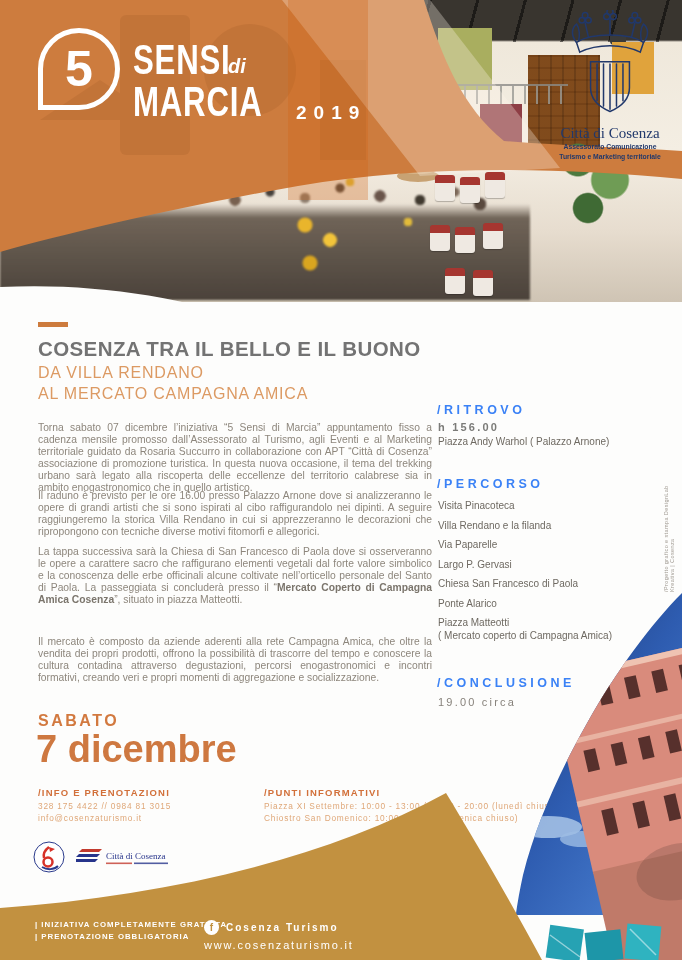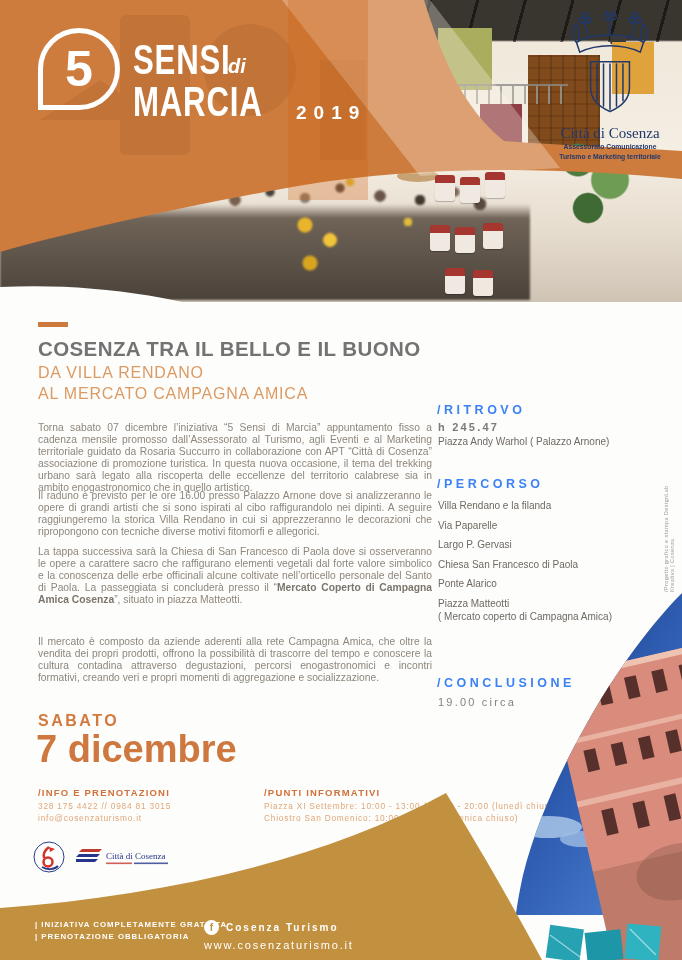--- a/index.html
+++ b/index.html
@@ -187,25 +187,26 @@
   <div class="abs h1">COSENZA TRA IL BELLO E IL BUONO</div>
   <div class="abs h2" style="top:364px">DA VILLA RENDANO</div>
   <div class="abs h2" style="top:385px">AL MERCATO CAMPAGNA AMICA</div>
 
   <div class="abs para" style="top:422px">Torna sabato 07 dicembre l’iniziativa  “5 Sensi di Marcia” appuntamento fisso a cadenza mensile  promosso dall’Assessorato al Turismo, agli Eventi e al Marketing territoriale guidato da Rosaria Succurro in collaborazione con APT “Città di Cosenza” associazione di promozione turistica. In questa nuova occasione, il tema del trekking urbano sarà legato alla riscoperta delle eccellenze del territorio calabrese sia in ambito enogastronomico che in quello artistico.</div>
   <div class="abs para" style="top:490px">Il raduno è previsto per le ore 16.00 presso Palazzo Arnone dove si analizzeranno  le opere di grandi artisti che si sono ispirati al cibo raffigurandolo nei dipinti. A seguire raggiungeremo la storica Villa Rendano in cui si apprezzeranno le decorazioni che ripropongono con tecniche diverse motivi fitomorfi e allegorici.</div>
   <div class="abs para" style="top:546px"><span>La tappa successiva sarà la Chiesa di San Francesco di Paola dove si osserveranno le opere a carattere sacro che raffigurano elementi vegetali dal forte valore simbolico e la conoscenza delle erbe officinali alcune coltivate nell’orticello personale del Santo di Paola. La passeggiata si concluderà presso il “</span><b>Mercato Coperto di Campagna Amica Cosenza</b><span>”, situato in piazza Matteotti.</span></div>
   <div class="abs para" style="top:636px">Il mercato è composto da aziende aderenti alla rete Campagna Amica, che oltre la vendita dei propri prodotti, offrono la possibilità di trascorre del tempo e conoscere la cultura contadina attraverso degustazioni, percorsi enogastronomici e incontri formativi, creando veri e propri momenti di aggregazione e socializzazione.</div>
 
   <div class="abs col-h" style="left:437px;top:403px">/RITROVO</div>
-  <div class="abs col-time" style="left:438px;top:421px">h 245.47</div>
+  <div class="abs col-time" style="left:438px;top:421px">h 156.00</div>
   <div class="abs col-txt" style="left:438px;top:436px">Piazza Andy Warhol ( Palazzo Arnone)</div>
 
   <div class="abs col-h" style="left:437px;top:477px">/PERCORSO</div>
   <div class="abs" style="left:438px;top:500px">
+    <div class="perc-item">Visita Pinacoteca</div>
     <div class="perc-item">Villa Rendano e la filanda</div>
     <div class="perc-item">Via Paparelle</div>
     <div class="perc-item">Largo P. Gervasi</div>
     <div class="perc-item">Chiesa San Francesco di Paola</div>
     <div class="perc-item">Ponte Alarico</div>
     <div class="perc-item" style="height:13px">Piazza Matteotti</div>
     <div class="perc-item">( Mercato coperto di Campagna Amica)</div>
   </div>
 
   <div class="abs col-h" style="left:437px;top:676px">/CONCLUSIONE</div>

